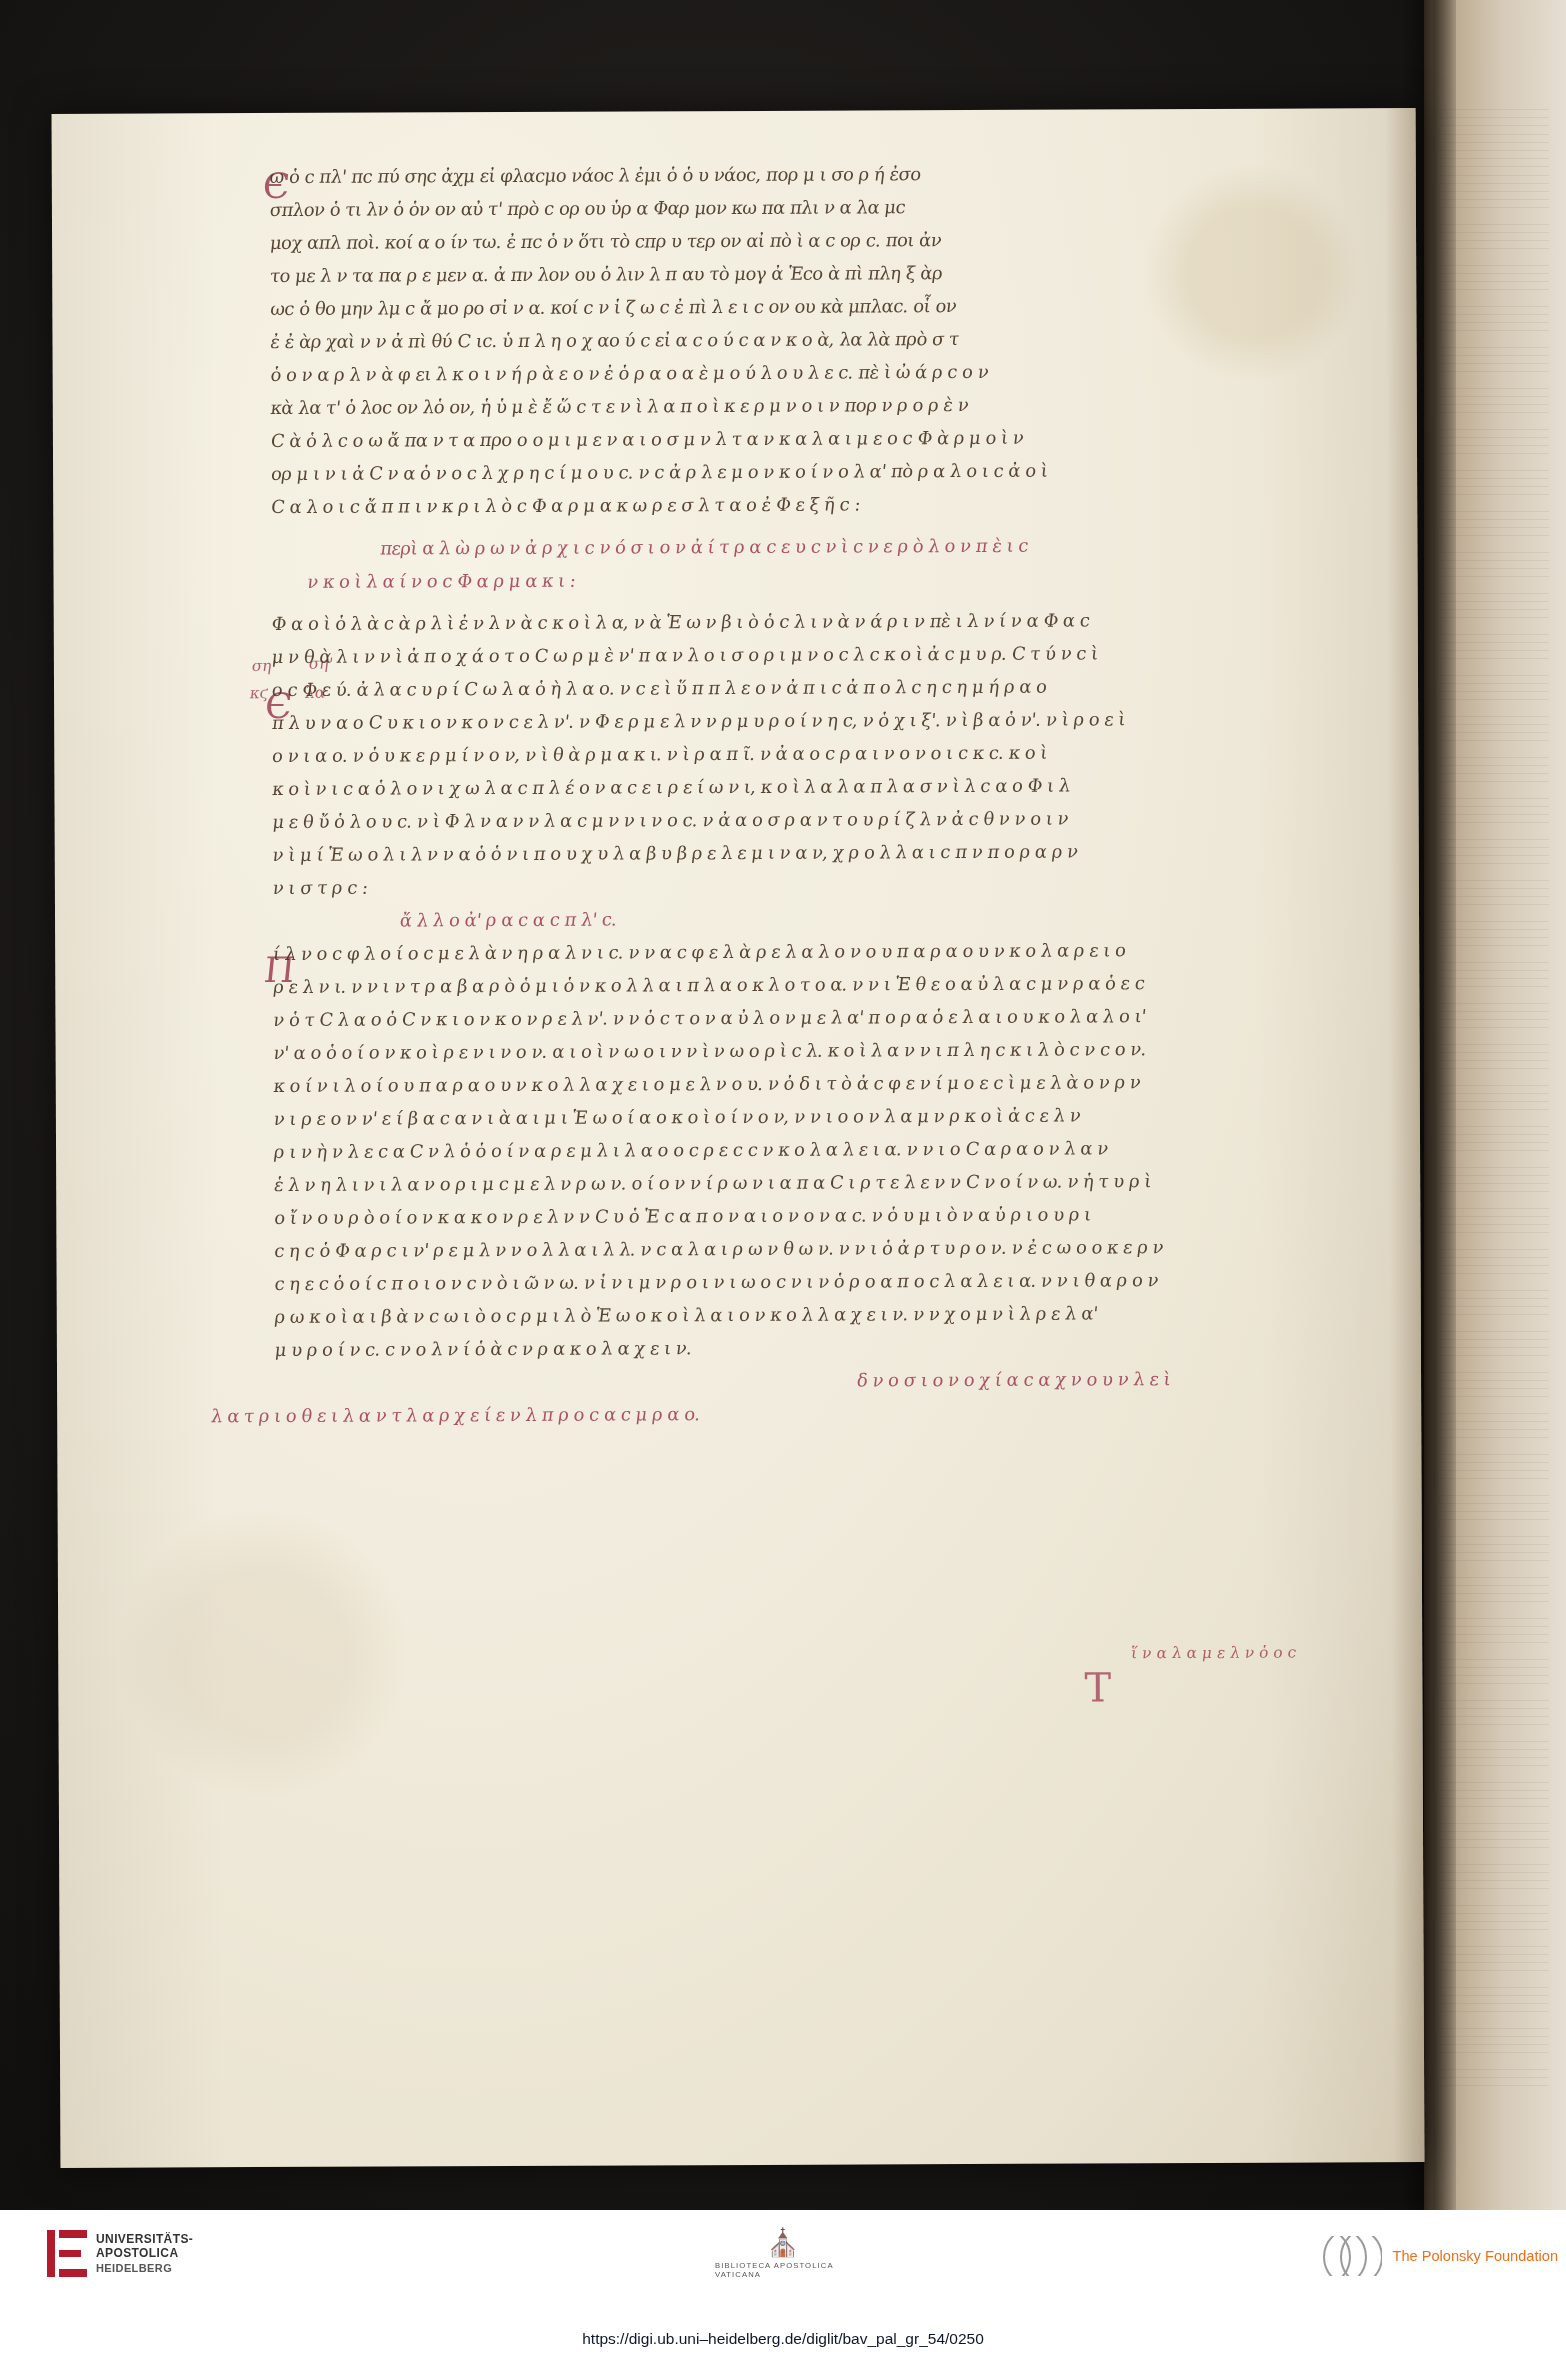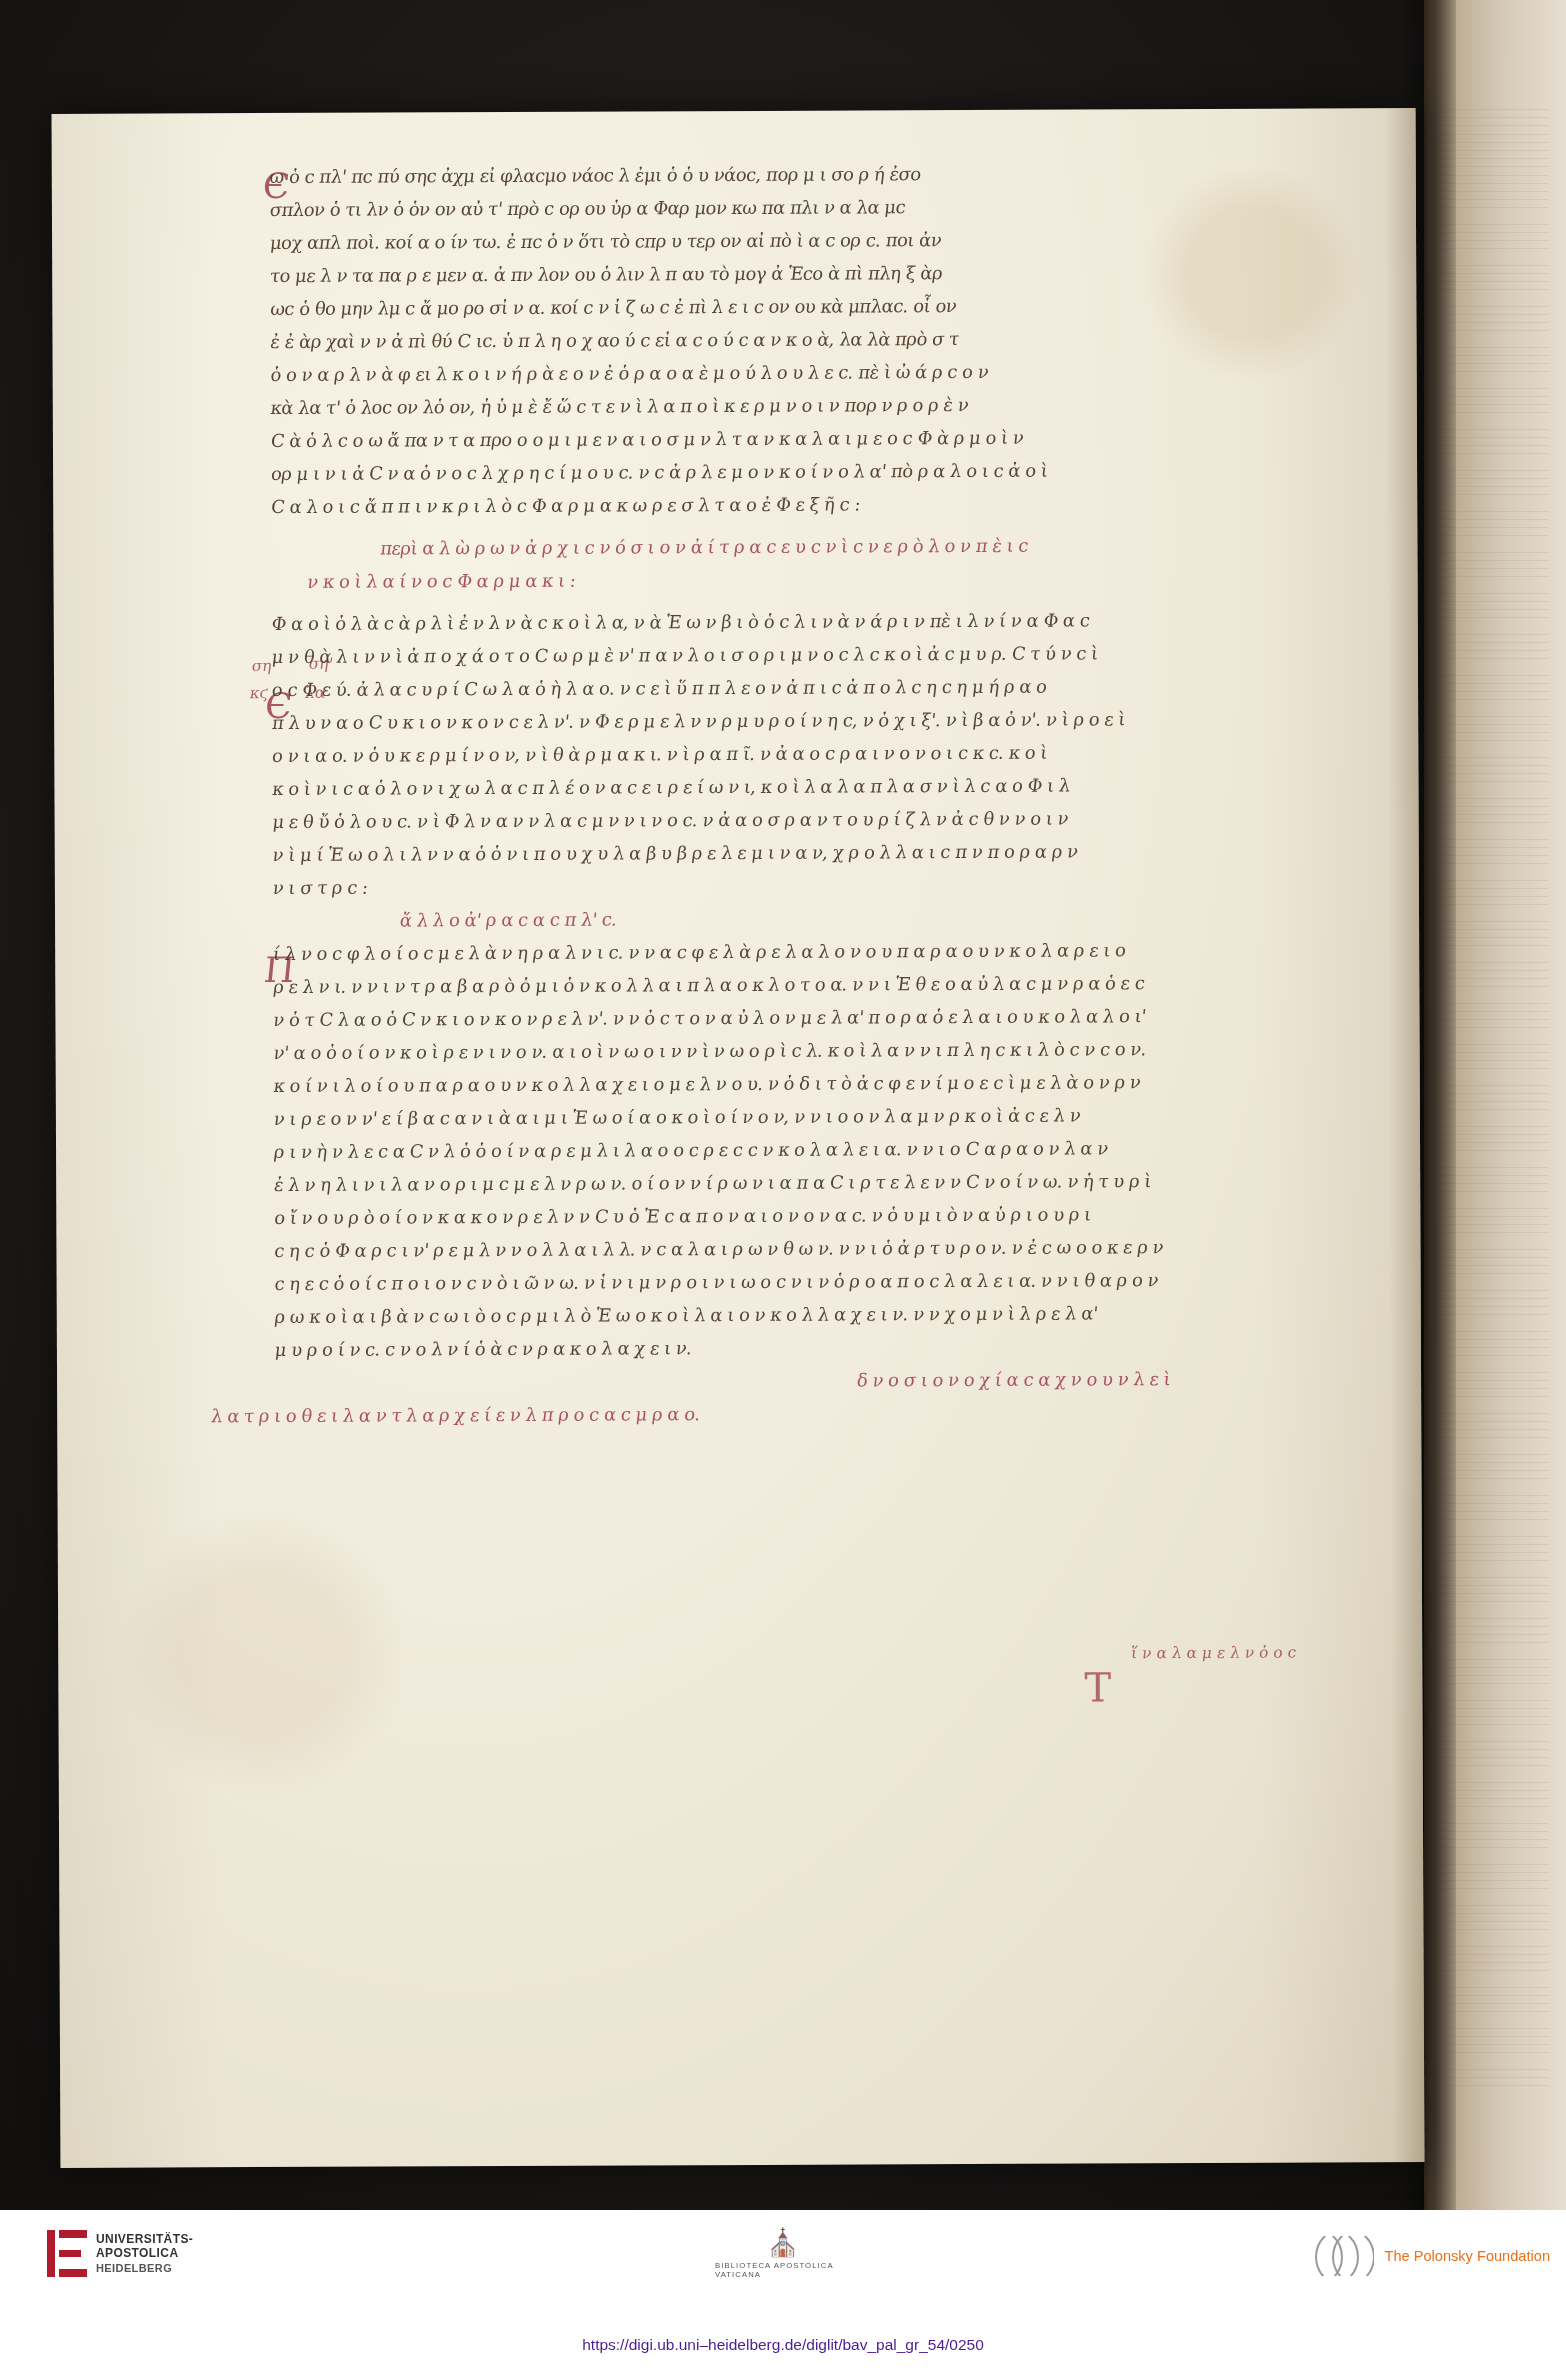--- a/index.html
+++ b/index.html
@@ -214,29 +214,29 @@
   .copyright {
     position: absolute;
     left: 0; top: 89px;
     width: 1566px;
     text-align: center;
     font-size: 11px;
     color: #555;
   }
   .permalink {
     position: absolute;
-    left: 0; top: 126px;
+    left: 0; top: 120px;
     width: 1566px;
     text-align: center;
     font-size: 15.5px;
-    color: #4c1d95;
+    color: #0f172a;
   }
   .polonsky {
     position: absolute;
-    right: 16px;
+    right: 8px;
     top: 25.5px;
     display: flex;
     align-items: center;
     justify-content: center;
   }
   .pol-mark {
     width: 60px; height: 40px;
     margin-right: 11px;
     position: relative;
     overflow: hidden;

